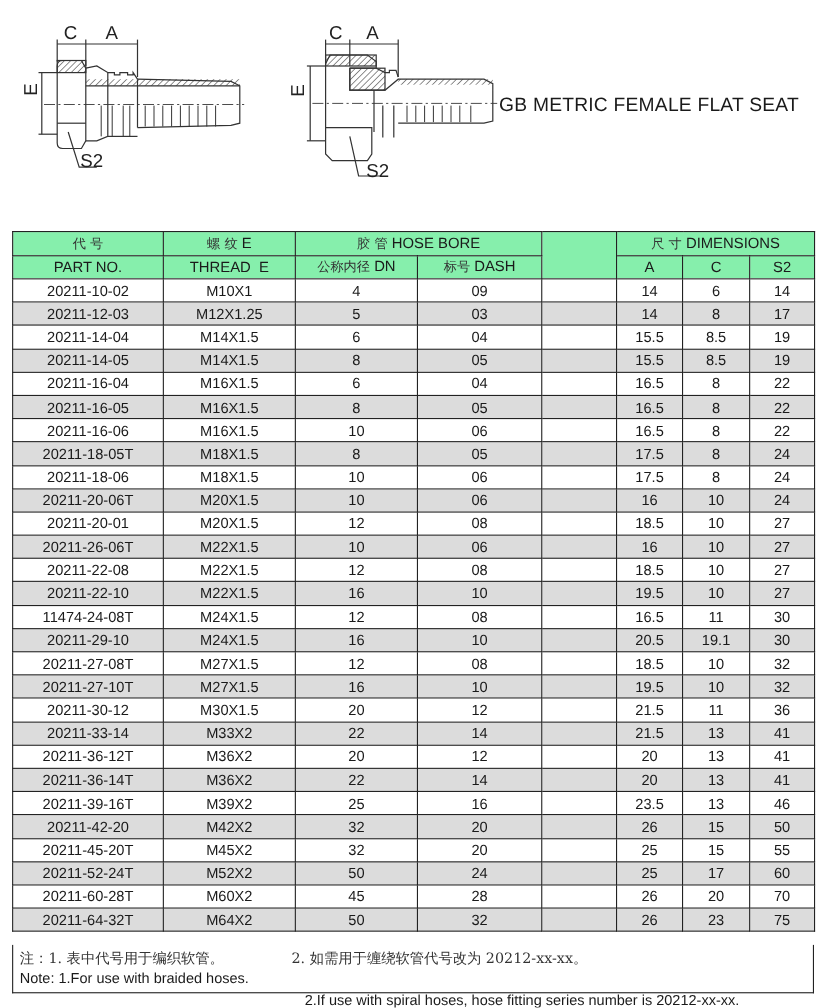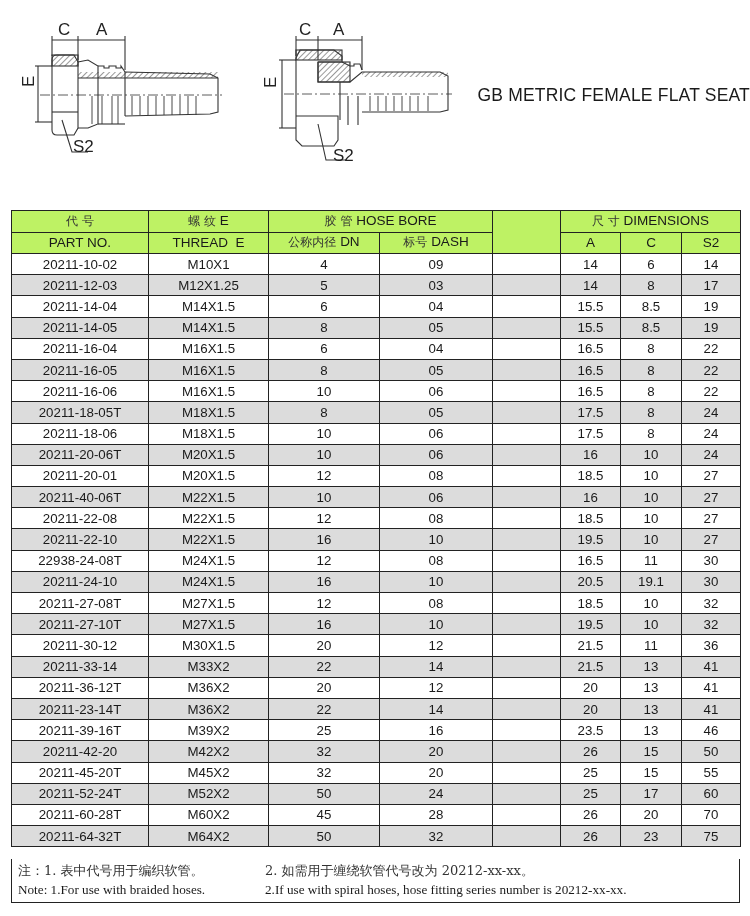--- a/index.html
+++ b/index.html
@@ -1,27 +1,27 @@
 <!DOCTYPE html>
 <html><head>
 <meta charset="utf-8">
 <style>
   html, body { margin:0; padding:0; background:#ffffff; }
   body { width:750px; height:916px; position:relative; overflow:hidden;
          font-family:"Liberation Sans", "DejaVu Sans", sans-serif; color:#1a1a1a; }
   .drawing { position:absolute; left:0; top:0; width:750px; height:200px; }
-  .title-block { position:absolute; left:430px; top:84px; width:320px; text-align:right; }
+  .title-block { position:absolute; left:430px; top:84px; width:320px; text-align:center; }
   .title-line1 { font-size:17.5px; letter-spacing:0.2px; line-height:22px; white-space:nowrap; }
   .title-line2 { font-size:17.5px; line-height:22px; padding-left:30px; white-space:nowrap; }
 
   table.spec { position:absolute; left:11px; top:210px; border-collapse:collapse;
                table-layout:fixed; width:729px; font-size:13.3px; }
   table.spec td, table.spec th { border:1.4px solid #222; text-align:center; padding:0;
                font-weight:normal; white-space:nowrap; overflow:hidden; }
-  table.spec th { background:#bef264; height:20.5px; font-size:13.5px; }
+  table.spec th { background:#86efac; height:20.5px; font-size:13.5px; }
   table.spec tr.row td { height:20.2px; }
   table.spec tr.alt td { background:#dcdcdc; }
   .cn { font-family:"DejaVu Serif", serif; font-size:12px; color:#333; }
   .notes { position:absolute; left:11px; top:859px; width:727px; height:43px;
            border:1.4px solid #222; border-top:none; font-size:13.2px; }
   .note-line { position:absolute; left:6px; white-space:nowrap; }
   .note-line span.n2 { position:absolute; }
 </style>
 </head>
 <body>
@@ -263,21 +263,21 @@
         <td>20211-20-01</td>
         <td>M20X1.5</td>
         <td>12</td>
         <td>08</td>
         <td></td>
         <td>18.5</td>
         <td>10</td>
         <td>27</td>
       </tr>
       <tr class="row alt">
-        <td>20211-40-06T</td>
+        <td>20211-26-06T</td>
         <td>M22X1.5</td>
         <td>10</td>
         <td>06</td>
         <td></td>
         <td>16</td>
         <td>10</td>
         <td>27</td>
       </tr>
       <tr class="row">
         <td>20211-22-08</td>
@@ -293,31 +293,31 @@
         <td>20211-22-10</td>
         <td>M22X1.5</td>
         <td>16</td>
         <td>10</td>
         <td></td>
         <td>19.5</td>
         <td>10</td>
         <td>27</td>
       </tr>
       <tr class="row">
-        <td>22938-24-08T</td>
+        <td>11474-24-08T</td>
         <td>M24X1.5</td>
         <td>12</td>
         <td>08</td>
         <td></td>
         <td>16.5</td>
         <td>11</td>
         <td>30</td>
       </tr>
       <tr class="row alt">
-        <td>20211-24-10</td>
+        <td>20211-29-10</td>
         <td>M24X1.5</td>
         <td>16</td>
         <td>10</td>
         <td></td>
         <td>20.5</td>
         <td>19.1</td>
         <td>30</td>
       </tr>
       <tr class="row">
         <td>20211-27-08T</td>
@@ -363,21 +363,21 @@
         <td>20211-36-12T</td>
         <td>M36X2</td>
         <td>20</td>
         <td>12</td>
         <td></td>
         <td>20</td>
         <td>13</td>
         <td>41</td>
       </tr>
       <tr class="row alt">
-        <td>20211-23-14T</td>
+        <td>20211-36-14T</td>
         <td>M36X2</td>
         <td>22</td>
         <td>14</td>
         <td></td>
         <td>20</td>
         <td>13</td>
         <td>41</td>
       </tr>
       <tr class="row">
         <td>20211-39-16T</td>
@@ -440,17 +440,17 @@
         <td>75</td>
       </tr>
     </tbody>
 </table>
 
 <div class="notes">
   <div class="note-line" style="top:3px;">
     <span class="cn" style="font-size:13px;">注：1. 表中代号用于编织软管。</span>
     <span class="n2" style="left:247px; white-space:nowrap;"><span class="cn" style="font-size:13px;">2. 如需用于缠绕软管代号改为 20212-xx-xx。</span></span>
   </div>
-  <div class="note-line" style="top:23px;font-family:Liberation Serif, serif;">
+  <div class="note-line" style="top:23px;">
     <span>Note: 1.For use with braided hoses.</span>
-    <span class="n2" style="left:247px;">2.If use with spiral hoses, hose fitting series number is 20212-xx-xx.</span>
+    <span class="n2" style="left:259px;margin-top:20px;">2.If use with spiral hoses, hose fitting series number is 20212-xx-xx.</span>
   </div>
 </div>
 
 </body></html>

